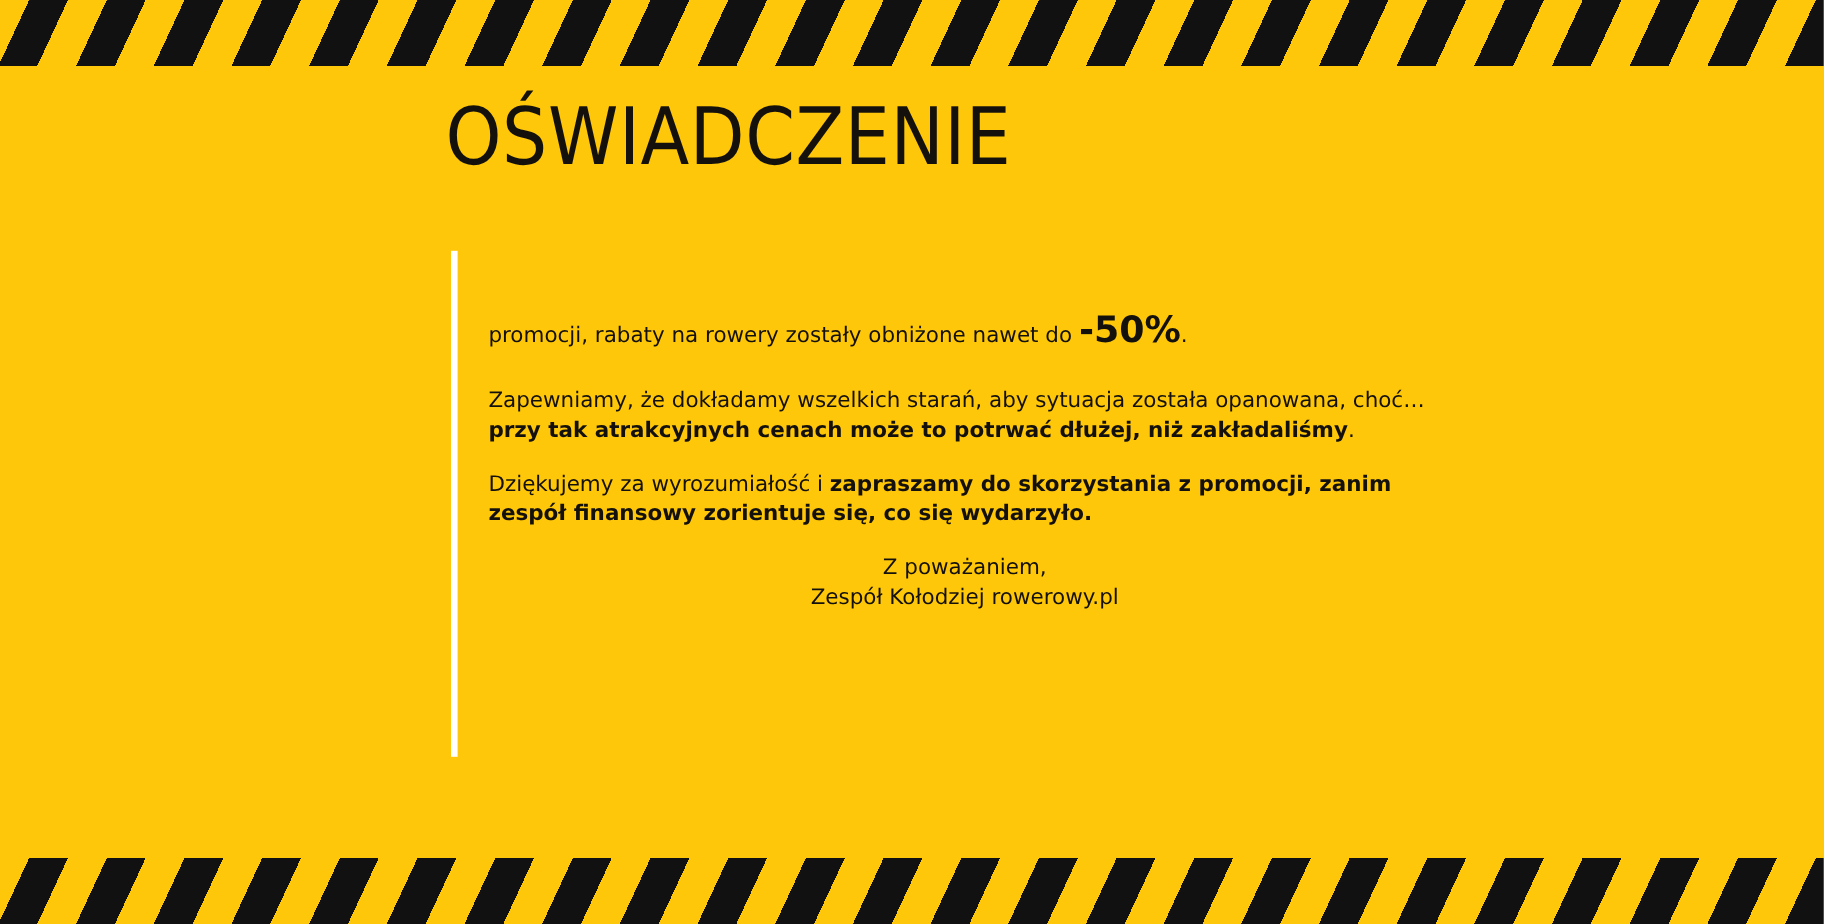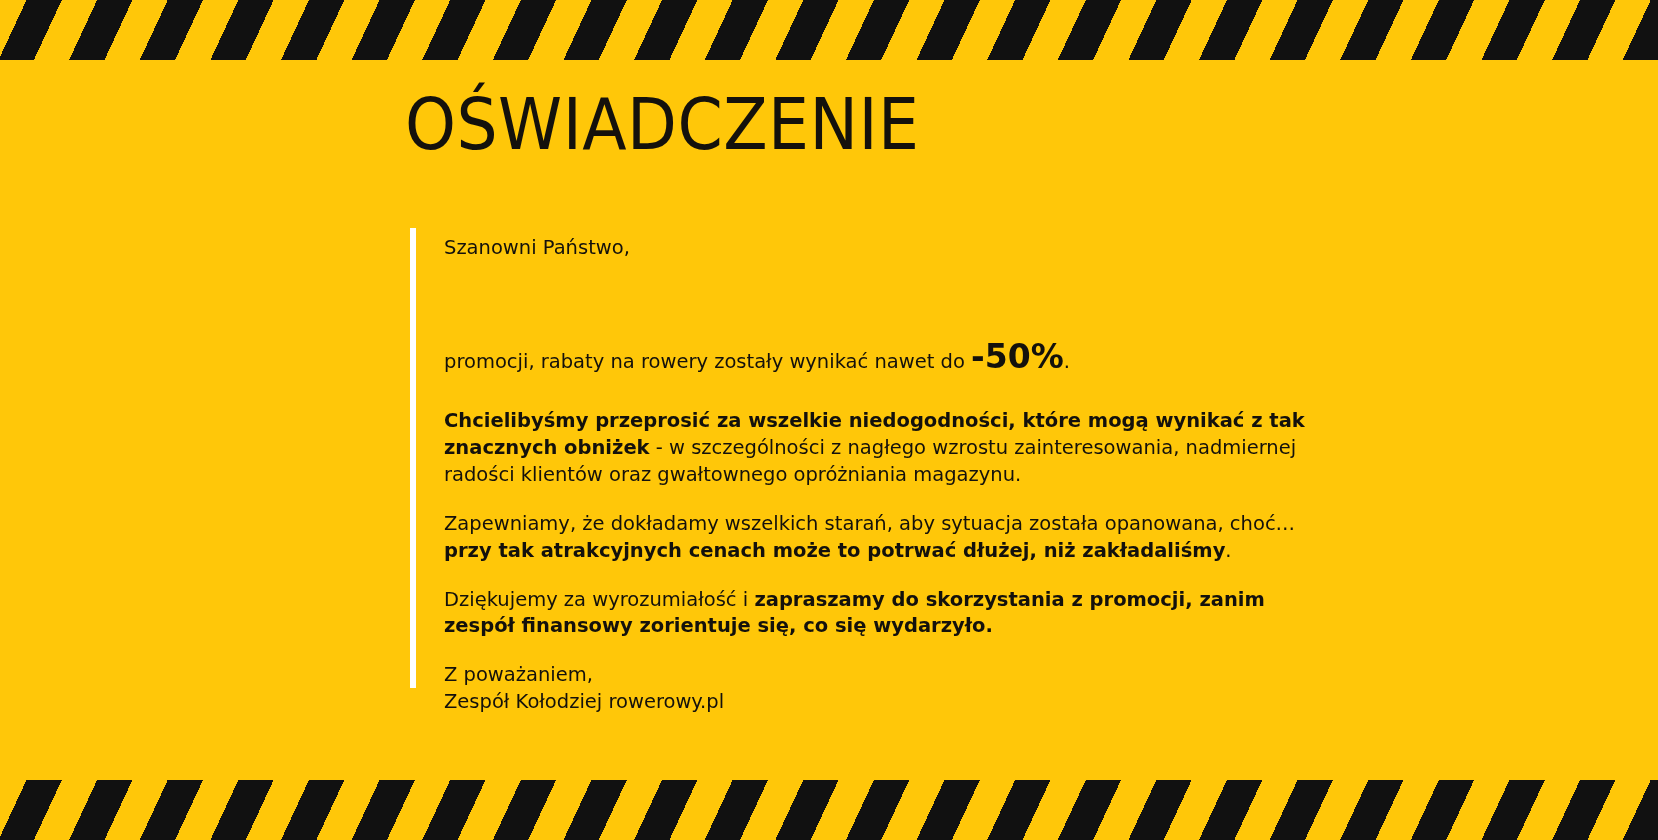--- a/index.html
+++ b/index.html
@@ -74,21 +74,21 @@
     margin-left: 34px;
     color: #14110c;
     font-size: 19.5px;
     line-height: 1.45;
     font-family: "DejaVu Sans", sans-serif;
   }
   .para {
     margin: 0 0 22px 0;
   }
   .para.tight { line-height: 1.38; }
-  .para:last-child { margin-bottom: 0; }
+  .para:last-child { margin-bottom: 0; text-align: center; }
   .lead {
     line-height: 2.0;
     margin-bottom: 18px;
   }
   b, .b {
     font-weight: 700;
   }
   .pct {
     font-weight: 700;
     font-size: 33px;
@@ -101,32 +101,26 @@
 <div class="page">
 
   <div class="hazard hazard-top"></div>
 
   <div class="title">OŚWIADCZENIE</div>
 
   <div class="body-block">
     <div class="rule"></div>
     <div class="body-text">
 
-      <p class="para lead">
-        <span>Szanowni Państwo,</span>
-      </p>
 
       <p class="para lead">
         <br>
-        <span>promocji, rabaty na rowery zostały wynikać nawet do </span><span class="pct">-50%</span><span>.</span>
+        <span>promocji, rabaty na rowery zostały obniżone nawet do </span><span class="pct">-50%</span><span>.</span>
       </p>
 
-      <p class="para tight">
-        <span class="b">Chcielibyśmy przeprosić za wszelkie niedogodności, które mogą wynikać z tak znacznych obniżek</span><span> - w szczególności z nagłego wzrostu  zainteresowania, nadmiernej radości klientów oraz gwałtownego opróżniania magazynu.</span>
-      </p>
 
       <p class="para tight">
         <span>Zapewniamy, że dokładamy wszelkich starań, aby sytuacja została  opanowana, choć… </span><span class="b">przy tak atrakcyjnych cenach może to potrwać dłużej, niż zakładaliśmy</span><span>.</span>
       </p>
 
       <p class="para tight">
         <span>Dziękujemy za wyrozumiałość i </span><span class="b">zapraszamy do skorzystania z promocji, zanim zespół finansowy zorientuje się, co się wydarzyło.</span>
       </p>
 
       <p class="para tight">

